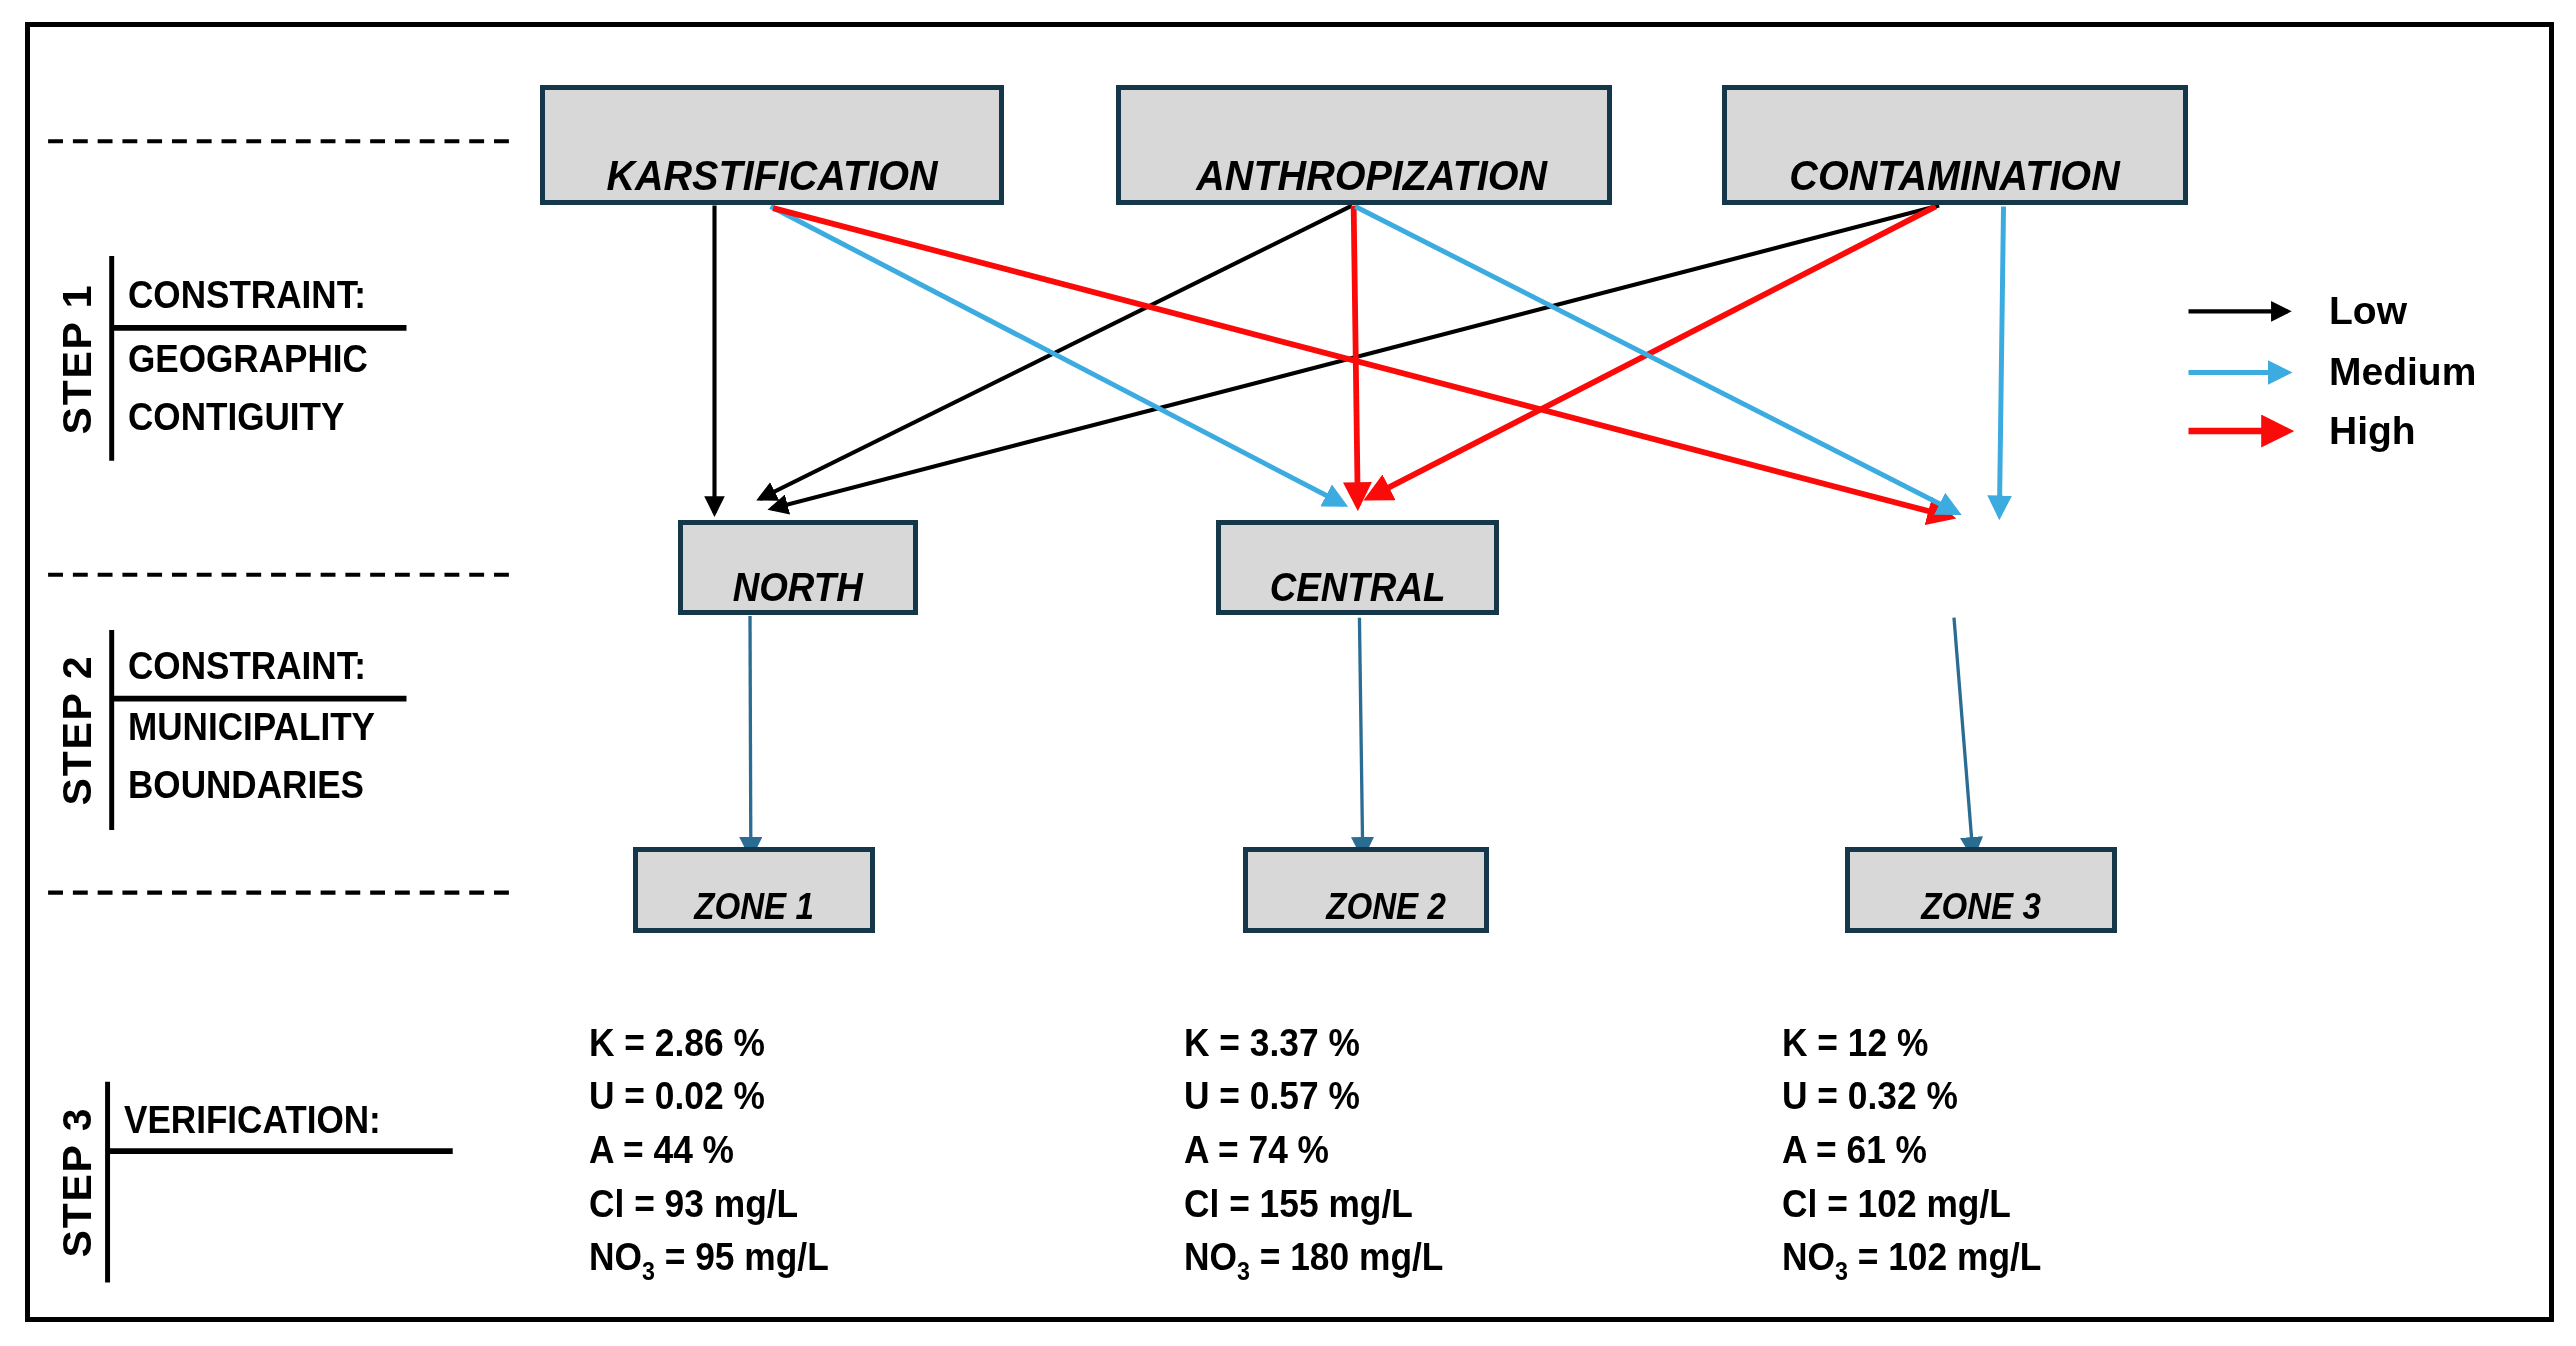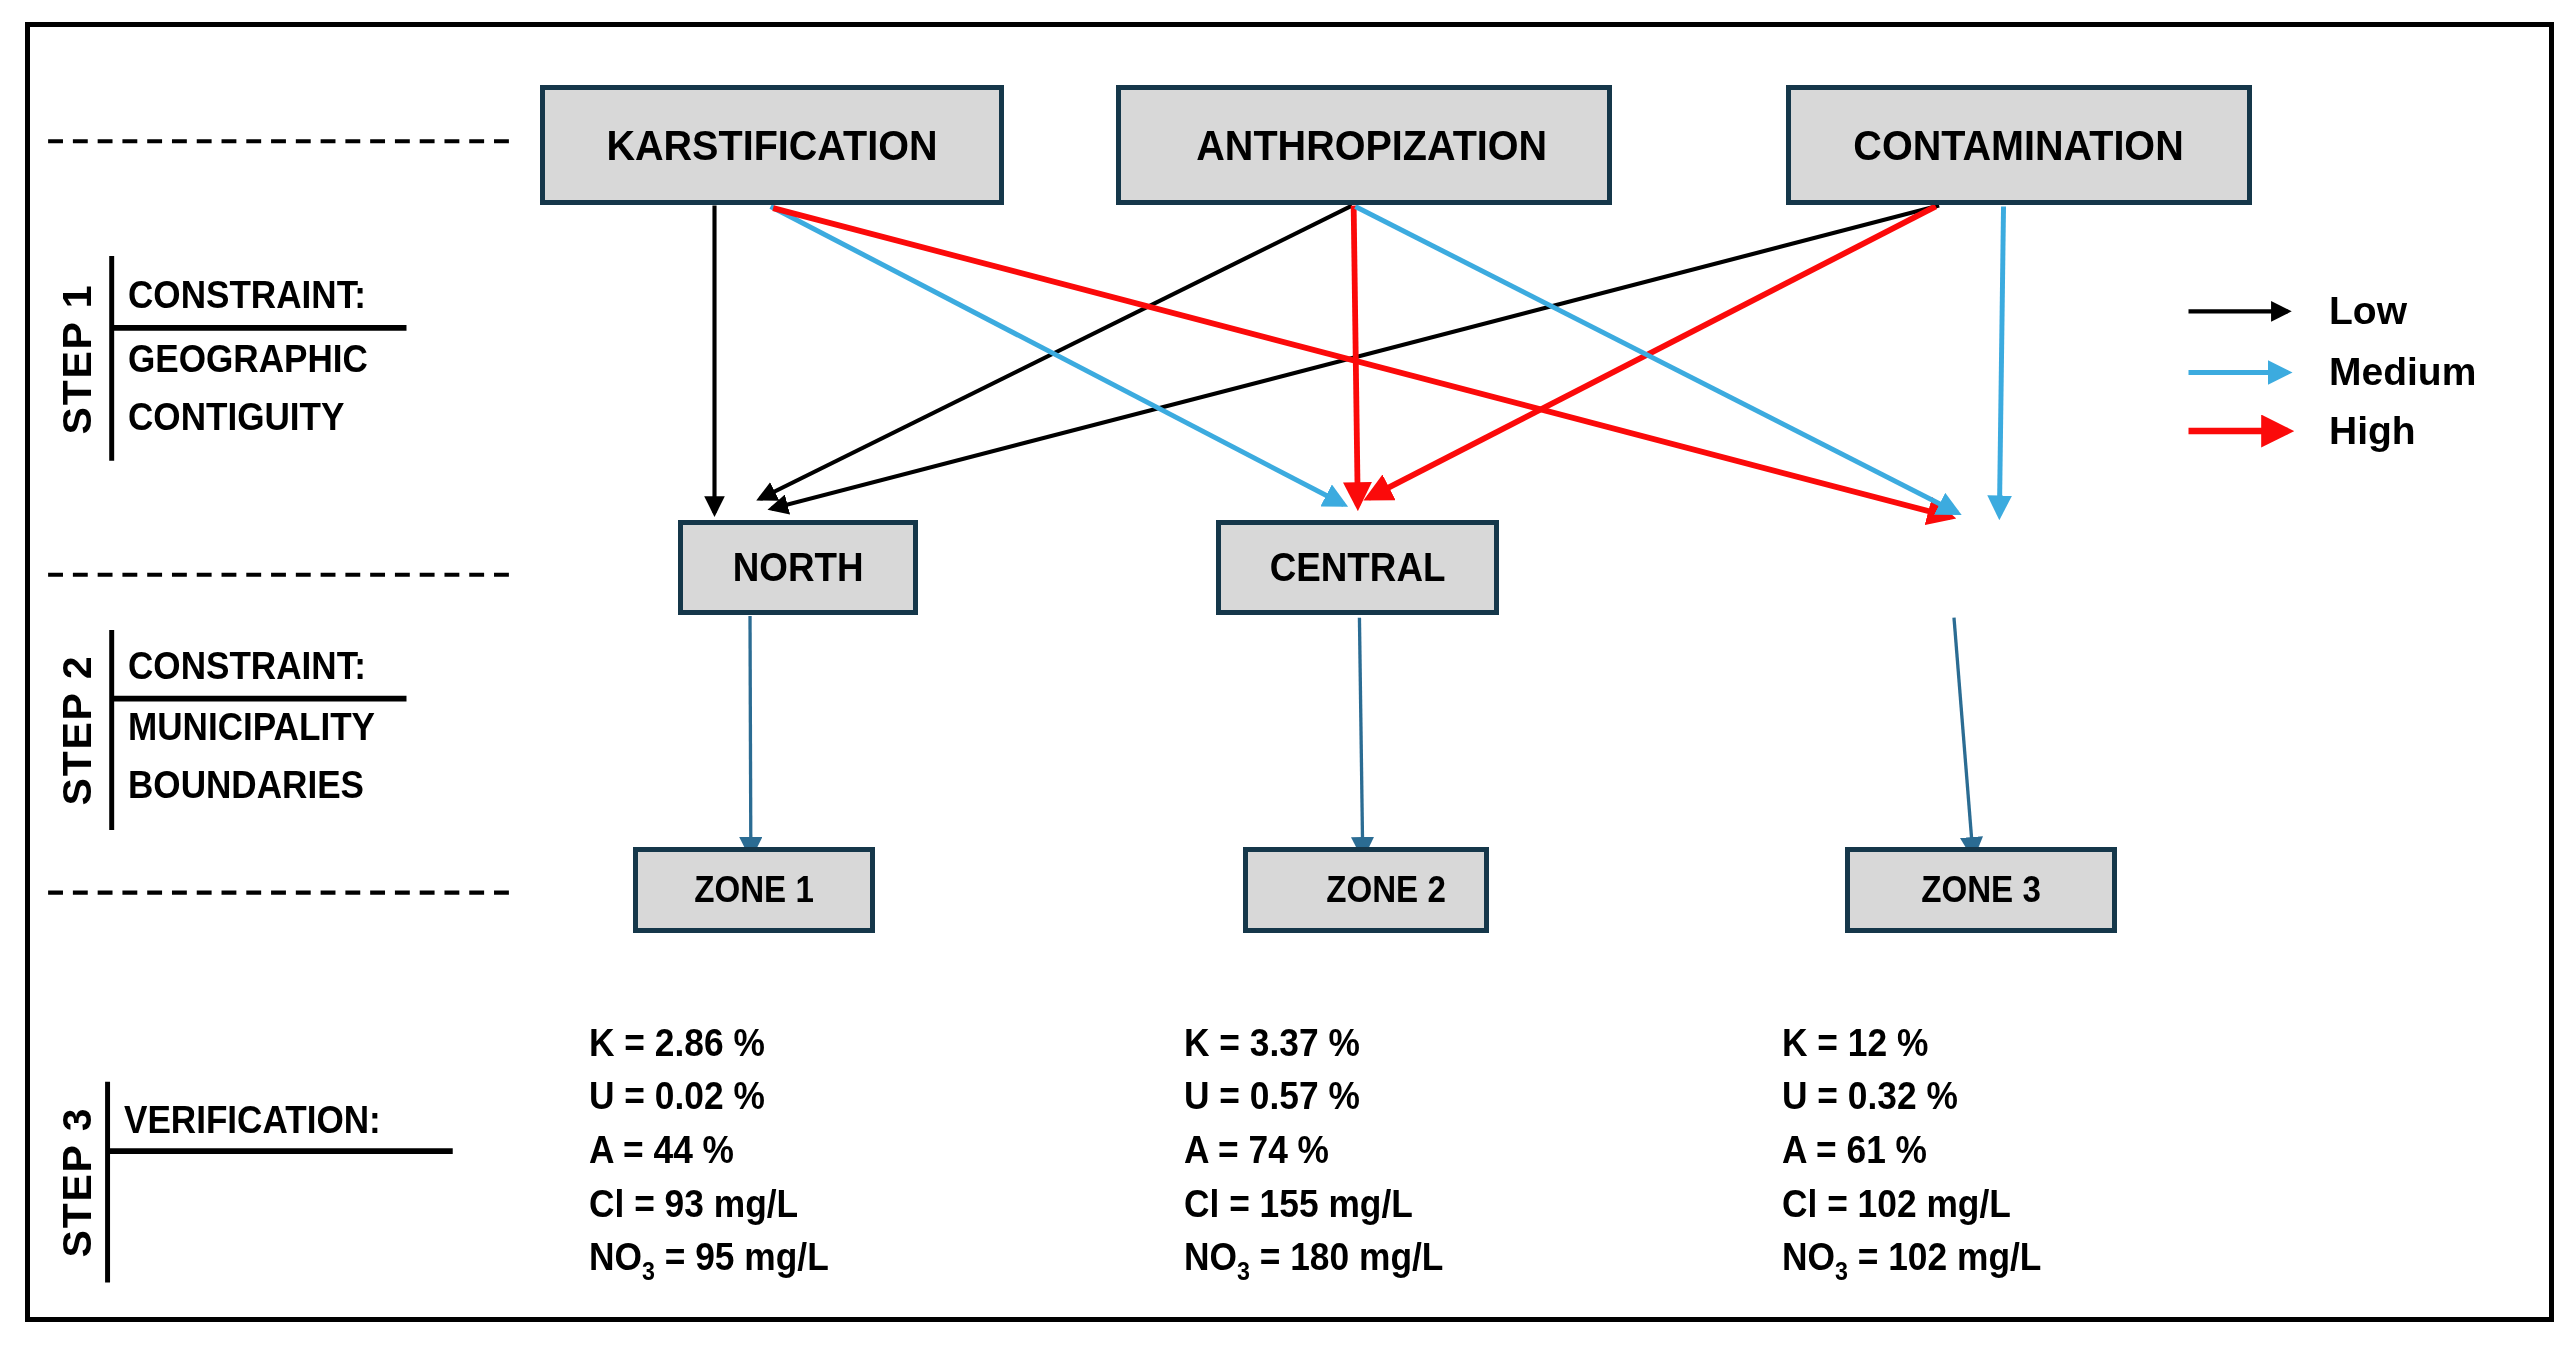--- a/index.html
+++ b/index.html
@@ -7,22 +7,22 @@
     position:relative;width:2576px;height:1346px;background:#ffffff;
     font-family:"Liberation Sans",sans-serif;color:#000;overflow:hidden;
   }
   .frame{
     position:absolute;left:25px;top:21.5px;width:2529px;height:1300px;
     border:5.8px solid #000;box-sizing:border-box;
   }
   svg.layer{position:absolute;left:0;top:0;width:2576px;height:1346px;}
   .box{
     position:absolute;background:#d8d8d8;border:5.8px solid #15374a;
-    box-sizing:border-box;display:flex;align-items:center;justify-content:center;
-    font-weight:bold;white-space:nowrap;
+    box-sizing:border-box;display:flex;align-items:flex-end;justify-content:center;
+    font-weight:bold;white-space:nowrap;font-style:italic;
   }
   .box .lbl{display:inline-block;transform:scaleX(0.92);letter-spacing:0px;}
   .factor{top:85px;height:120px;font-size:43px;}
   .region{top:520px;height:95px;font-size:40px;}
   .zone{top:847px;height:86px;font-size:36px;}
   .rot-label{
     position:absolute;width:264px;height:46px;line-height:46px;text-align:center;
     font-weight:bold;font-size:41px;letter-spacing:1.7px;
     transform:rotate(-90deg);transform-origin:center center;white-space:nowrap;
   }
@@ -96,21 +96,21 @@
   </svg>
 
   <div class="frame"></div>
 
   <div class="box factor" style="left:540px;width:464px;">
     <span class="lbl">KARSTIFICATION</span>
   </div>
   <div class="box factor" style="left:1116px;width:496px;padding-left:16px;">
     <span class="lbl">ANTHROPIZATION</span>
   </div>
-  <div class="box factor" style="left:1786px;width:466px;">
+  <div class="box factor" style="left:1722px;width:466px;">
     <span class="lbl">CONTAMINATION</span>
   </div>
 
   <div class="box region" style="left:630px;width:240px;margin-left:48px;">
     <span class="lbl">NORTH</span>
   </div>
   <div class="box region" style="left:1216px;width:283px;">
     <span class="lbl">CENTRAL</span>
   </div>
 

